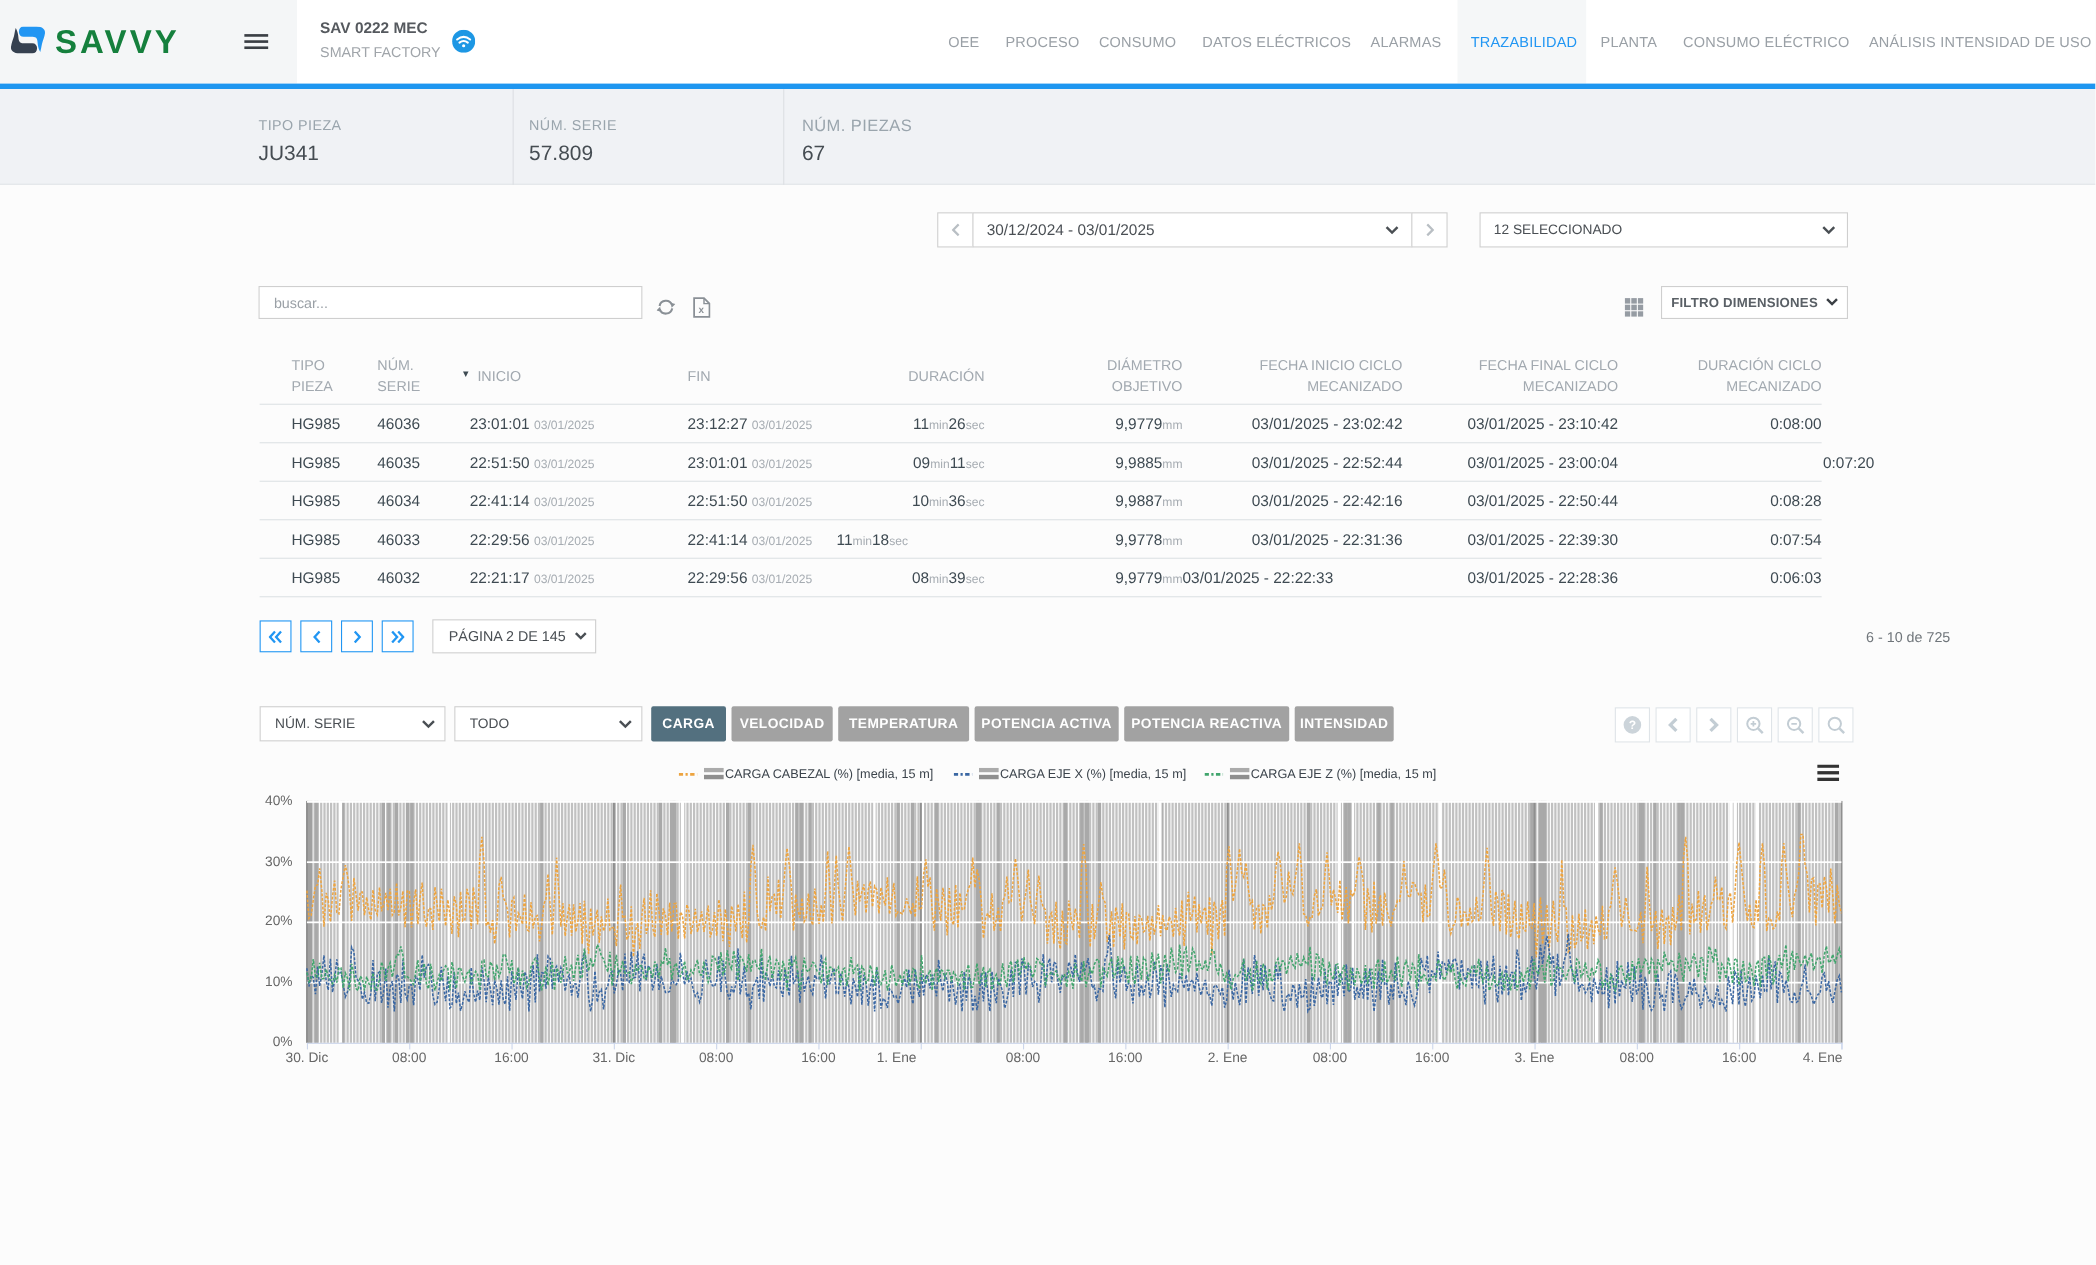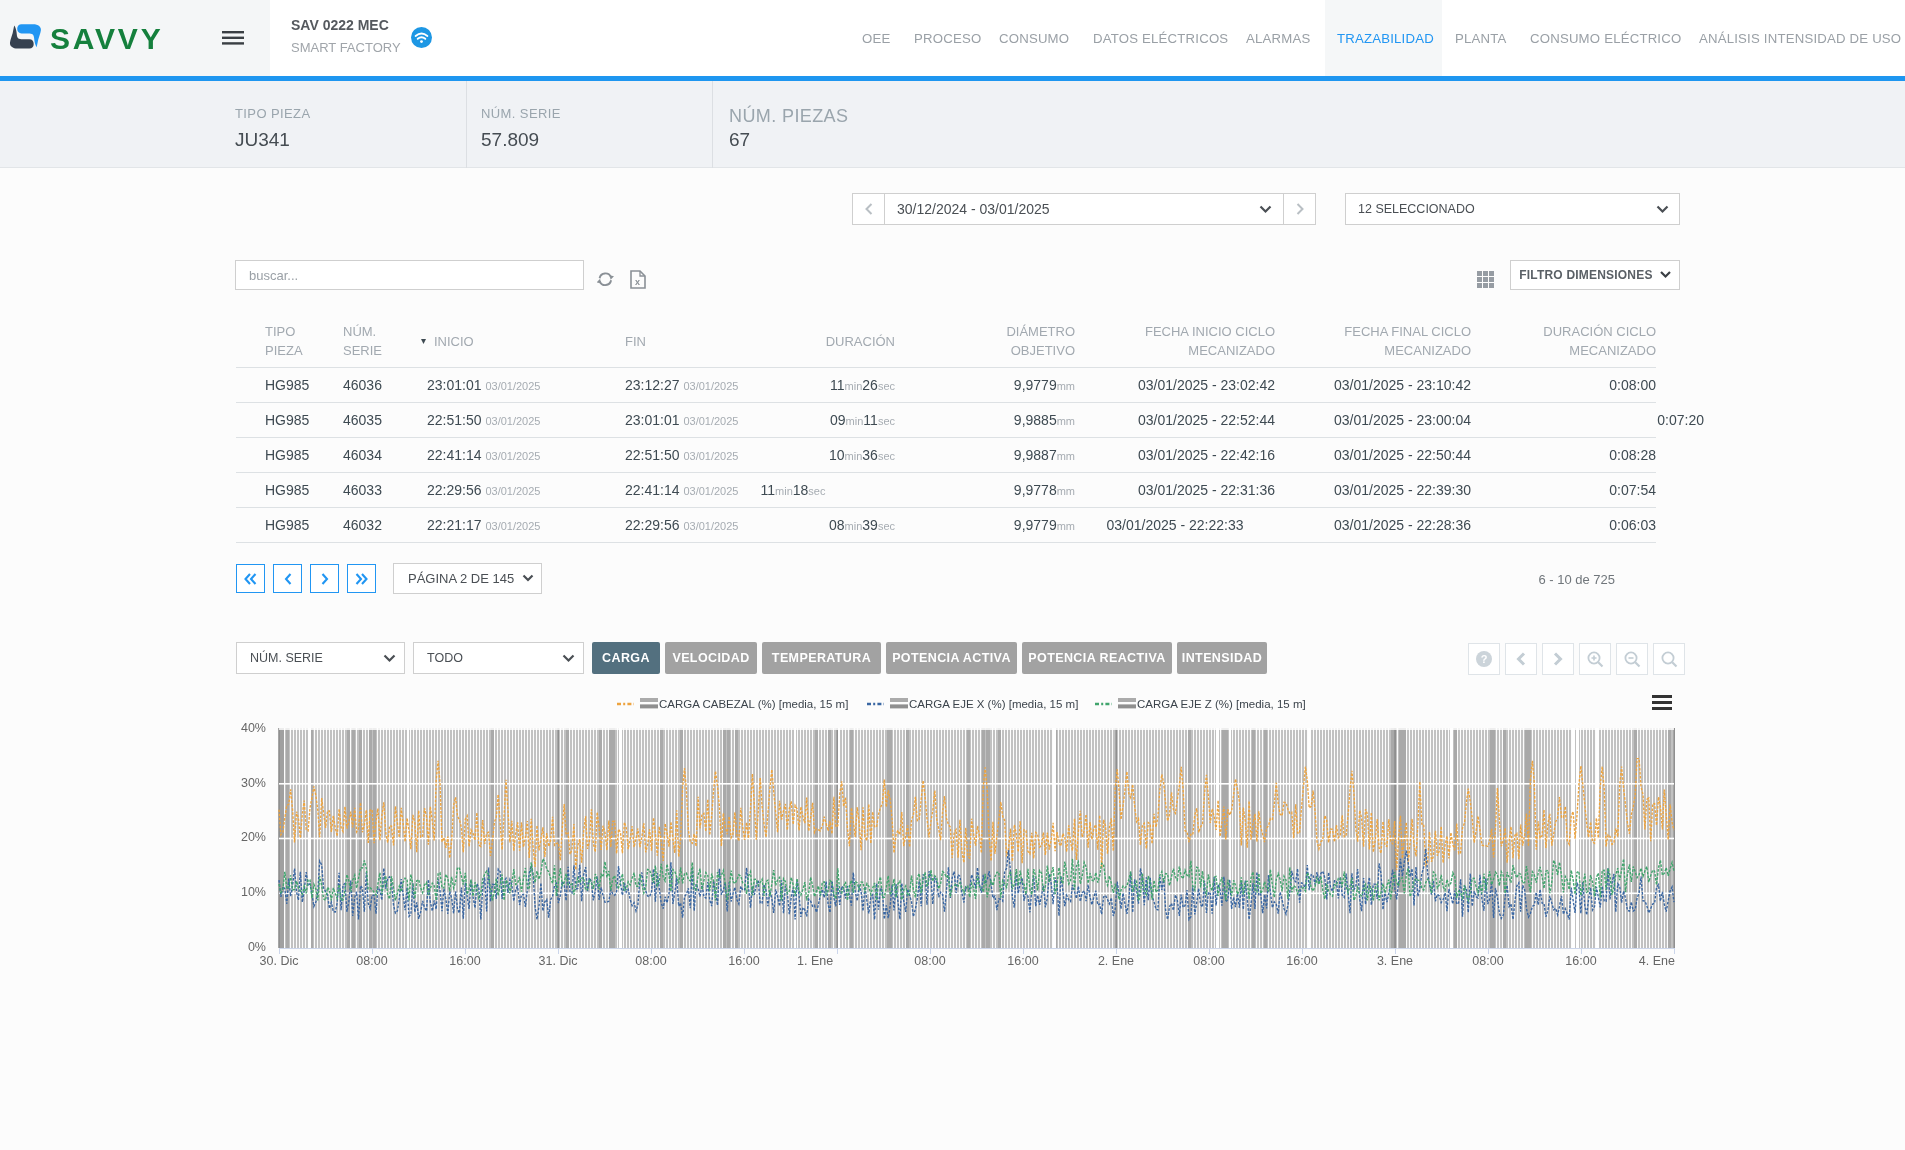--- a/index.html
+++ b/index.html
@@ -57,21 +57,21 @@
   <div class="nav-item" style="left:1530px;">CONSUMO ELÉCTRICO</div>
   <div class="abs" style="left:0;top:76px;width:1905px;height:5px;background:#1e96f0;"></div>
 
   <div class="abs" style="left:0;top:81px;width:1905px;height:87px;background:#f0f2f5;border-bottom:1px solid #e2e5e8;"></div>
   <div class="abs" style="left:466px;top:81px;width:1px;height:87px;background:#dcdfe3;"></div>
   <div class="abs" style="left:712px;top:81px;width:1px;height:87px;background:#dcdfe3;"></div>
   <div class="abs" style="left:235px;top:106px;font-size:13px;color:#9aa5ad;letter-spacing:0.4px;">TIPO PIEZA</div>
   <div class="abs" style="left:235px;top:129px;font-size:19px;color:#454c52;">JU341</div>
   <div class="abs" style="left:481px;top:106px;font-size:13px;color:#9aa5ad;letter-spacing:0.4px;">NÚM. SERIE</div>
   <div class="abs" style="left:481px;top:129px;font-size:19px;color:#454c52;">57.809</div>
-  <div class="abs" style="left:729px;top:106px;font-size:18px;color:#9aa5ad;letter-spacing:0.4px;">NÚM. PIEZAS</div>
+  <div class="abs" style="left:729px;top:106px;font-size:15px;color:#9aa5ad;letter-spacing:0.4px;">NÚM. PIEZAS</div>
   <div class="abs" style="left:729px;top:129px;font-size:19px;color:#454c52;">67</div>
 
   <div class="sel" style="left:852px;top:193px;width:33px;height:32px;justify-content:center;">
     <svg width="8" height="12" viewBox="0 0 8 12">
         <path d="M6.5,1 L1.5,6 L6.5,11" stroke="#b9bfc4" stroke-width="2" fill="none"></path>
       </svg>
   </div>
   <div class="sel" style="left:884px;top:193px;width:400px;height:32px;padding-left:12px;font-size:14px;">30/12/2024 - 03/01/2025</div>
   <svg class="selchev" style="left:1259px;top:205px;" width="13" height="9" viewBox="0 0 13 9">
       <path d="M1.5,1.5 L6.5,6.5 L11.5,1.5" stroke="#4a4f54" stroke-width="2.2" fill="none"></path>
@@ -166,21 +166,21 @@
 <div class="td" style="left:1075px;top:482px;width:200px;text-align:right;">03/01/2025 - 22:31:36</div>
 <div class="td" style="left:1271px;top:482px;width:200px;text-align:right;">03/01/2025 - 22:39:30</div>
 <div class="td" style="left:1456px;top:482px;width:200px;text-align:right;">0:07:54</div>
 <div class="rowline" style="top:472px;"></div>
 <div class="td" style="left:265px;top:517px;">HG985</div>
 <div class="td" style="left:343px;top:517px;">46032</div>
 <div class="td" style="left:427px;top:517px;">22:21:17 <span class="tsm">03/01/2025</span></div>
 <div class="td" style="left:625px;top:517px;">22:29:56 <span class="tsm">03/01/2025</span></div>
 <div class="td" style="left:695px;top:517px;width:200px;text-align:right;">08<span class="tsm">min</span>39<span class="tsm">sec</span></div>
 <div class="td" style="left:875px;top:517px;width:200px;text-align:right;">9,9779<span class="tsm">mm</span></div>
-<div class="td" style="left:1075px;top:517px;width:200px;text-align:center;">03/01/2025 - 22:22:33</div>
+<div class="td" style="left:1075px;top:517px;width:200px;text-align:left;">03/01/2025 - 22:22:33</div>
 <div class="td" style="left:1271px;top:517px;width:200px;text-align:right;">03/01/2025 - 22:28:36</div>
 <div class="td" style="left:1456px;top:517px;width:200px;text-align:right;">0:06:03</div>
 <div class="rowline" style="top:507px;"></div>
 <div class="rowline" style="top:542px;"></div>
 
   <div class="pgbtn" style="left:236px;">
     <svg width="13" height="12" viewBox="0 0 13 12">
         <path d="M6,1 L1.5,6 L6,11 M11.5,1 L7,6 L11.5,11" stroke="#2196f3" stroke-width="2.1" fill="none"></path>
       </svg>
   </div>
@@ -196,21 +196,21 @@
   </div>
   <div class="pgbtn" style="left:347px;">
     <svg width="13" height="12" viewBox="0 0 13 12">
         <path d="M1.5,1 L6,6 L1.5,11 M7,1 L11.5,6 L7,11" stroke="#2196f3" stroke-width="2.1" fill="none"></path>
       </svg>
   </div>
   <div class="sel" style="left:393px;top:563px;width:149px;height:31px;padding-left:14px;font-size:13px;">PÁGINA 2 DE 145</div>
   <svg class="selchev" style="left:522px;top:574px;" width="12" height="9" viewBox="0 0 12 9">
       <path d="M1.5,1.5 L6,6 L10.5,1.5" stroke="#4a4f54" stroke-width="2.2" fill="none"></path>
     </svg>
-  <div class="abs" style="left:1430px;top:572px;width:185px;text-align:right;font-size:13px;color:#70767b;">6 - 10 de 725</div>
+  <div class="abs" style="left:1588px;top:572px;width:185px;text-align:right;font-size:13px;color:#70767b;">6 - 10 de 725</div>
 
   <div class="sel" style="left:236px;top:642px;width:169px;height:32px;padding-left:13px;font-size:12.5px;">NÚM. SERIE</div>
   <svg class="selchev" style="left:383px;top:654px;" width="13" height="9" viewBox="0 0 13 9">
       <path d="M1.5,1.5 L6.5,6.5 L11.5,1.5" stroke="#4a4f54" stroke-width="2.2" fill="none"></path>
     </svg>
   <div class="sel" style="left:413px;top:642px;width:171px;height:32px;padding-left:13px;font-size:12.5px;">TODO</div>
   <svg class="selchev" style="left:562px;top:654px;" width="13" height="9" viewBox="0 0 13 9">
       <path d="M1.5,1.5 L6.5,6.5 L11.5,1.5" stroke="#4a4f54" stroke-width="2.2" fill="none"></path>
     </svg>
   <div class="gbtn" style="left:592px;width:68px;background:#53707f;">CARGA</div>

